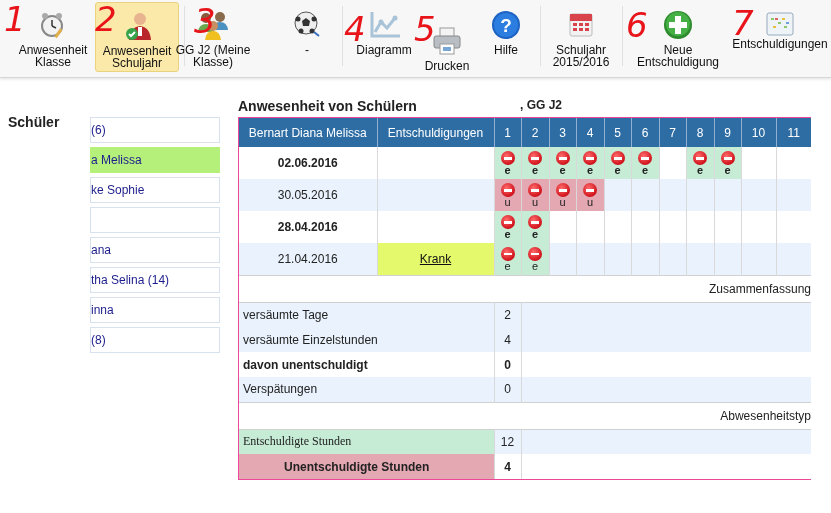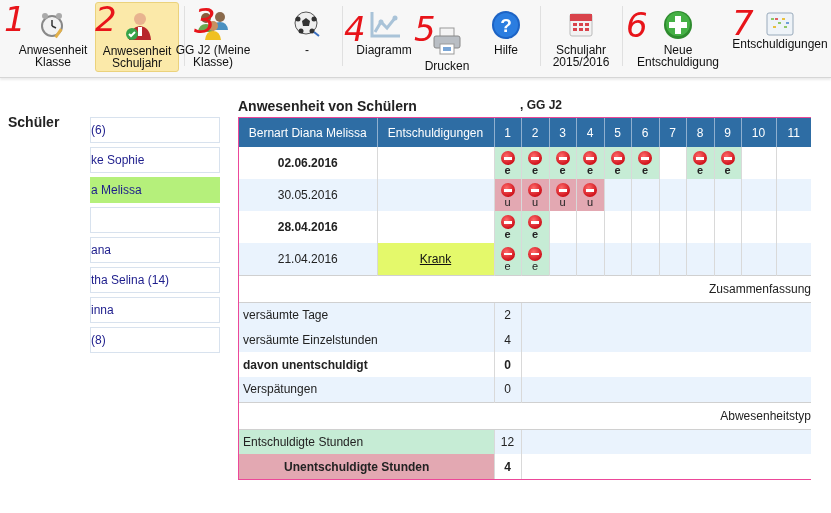--- a/index.html
+++ b/index.html
@@ -39,21 +39,21 @@
     .mark { display: flex; flex-direction: column; align-items: center; line-height: 11px; }
     .no-entry { width: 14px; height: 14px; border-radius: 50%; background: radial-gradient(circle at 40% 35%, #ff6b6b, #d0121b 70%); position: relative; margin-top: 1px; }
     .no-entry::after { content: ""; position: absolute; left: 3px; top: 6px; width: 8px; height: 2.5px; background: #fff; }
     .mark .letter { font-size: 11px; color: #222; }
 
     .summary td { height: 25px; }
     td.section { text-align: right; background: #fff; border-top: 1px solid #d0d0d0; border-bottom: 1px solid #d0d0d0; height: 27px; }
     td.lab { text-align: left; padding-left: 4px; }
     td.val { background: #fff !important; }
     tr.alt td.val { background: #eaf3fd !important; }
-    td.green { background: #c6ecd5 !important; }
+    td.green { background: #c6ecd5 !important; font-family: Liberation Serif, serif; }
     td.red { background: #e3a8b2 !important; padding-left: 45px; }
   </style>
 </head>
 <body>
 
 <div class="toolbar">
 
   <div class="tb-btn" style="left:14px;width:78px;">
     <div class="icon">
       <svg width="30" height="30" viewBox="0 0 30 30">
@@ -217,22 +217,22 @@
   <div class="annot" style="left:194px;top:4px;">3</div>
   <div class="annot" style="left:344px;top:12px;">4</div>
   <div class="annot" style="left:414px;top:12px;">5</div>
   <div class="annot" style="left:626px;top:8px;">6</div>
   <div class="annot" style="left:732px;top:6px;">7</div>
 </div>
 
 <div class="side-title">Schüler</div>
 <div class="student-list">
   <div class="student">(6)</div>
+  <div class="student selected">a Melissa</div>
   <div class="student">ke Sophie</div>
-  <div class="student selected">a Melissa</div>
   <div class="student"></div>
   <div class="student">ana</div>
   <div class="student">tha Selina (14)</div>
   <div class="student">inna</div>
   <div class="student"> (8)</div>
 </div>
 
 <div class="main-title">Anwesenheit von Schülern</div>
 <div class="main-title2">, GG J2</div>
 

